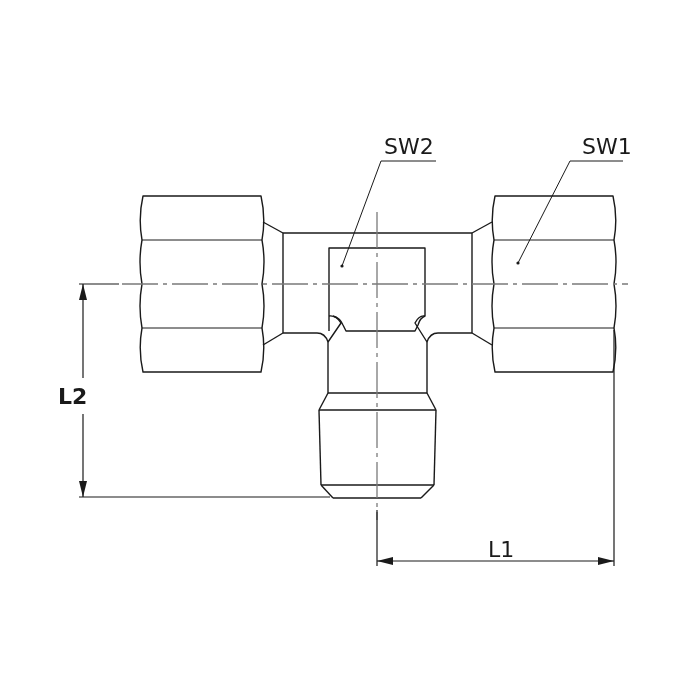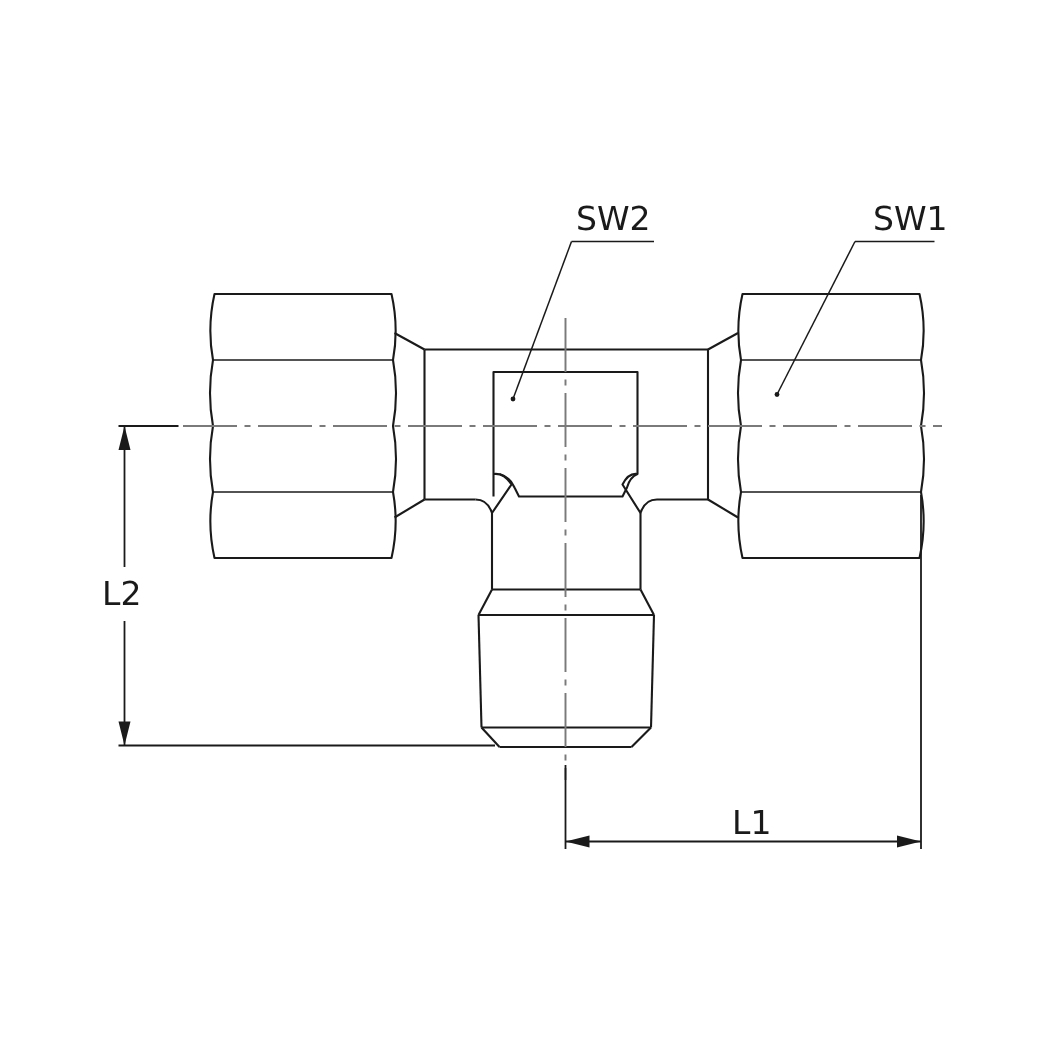--- a/index.html
+++ b/index.html
@@ -95,15 +95,15 @@
       <line class="dim" x1="377" y1="510" x2="377" y2="566"></line>
       <line class="dim" x1="614" y1="330" x2="614" y2="566"></line>
       <line class="dim" x1="377" y1="561" x2="614" y2="561"></line>
       <polygon class="arrow" points="377,561 393,557 393,565"></polygon>
       <polygon class="arrow" points="614,561 598,557 598,565"></polygon>
     </g>
   </svg>
 
   <div class="label" style="left:384px; top:136px;">SW2</div>
   <div class="label" style="left:572px; top:136px;margin-left:10px;">SW1</div>
-  <div class="label" style="left:68px; top:386px;">L2</div>
+  <div class="label" style="left:58px; top:386px;font-weight:bold;">L2</div>
   <div class="label" style="left:488px; top:539px;">L1</div>
 </div>
 
 </body></html>

